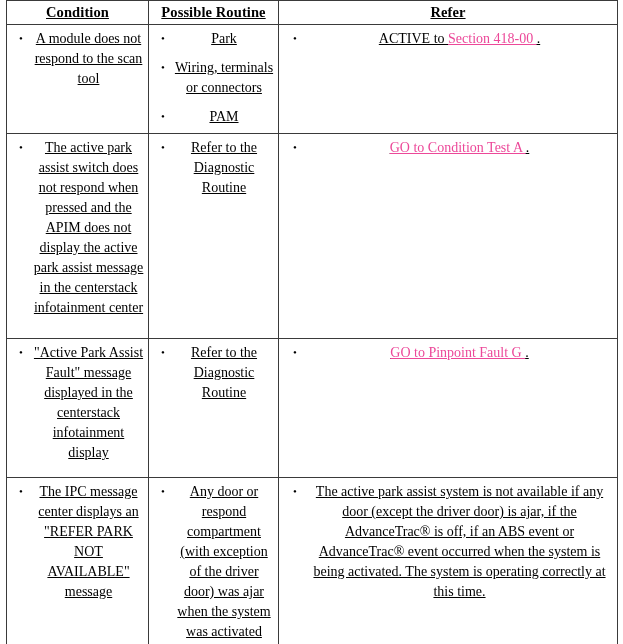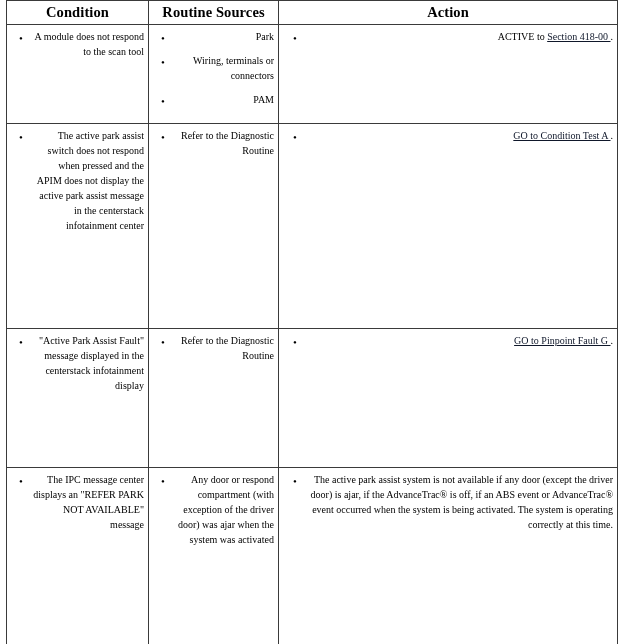--- a/index.html
+++ b/index.html
@@ -32,20 +32,21 @@
   table.diag-table col.c-condition { width: 142px; }
   table.diag-table col.c-sources   { width: 130px; }
   table.diag-table col.c-action    { width: 339px; }
 
   table.diag-table th,
   table.diag-table td {
     border: 1px solid #3a3a3a;
     vertical-align: top;
     padding: 0;
     background: #ffffff;
+    text-decoration: underline;
   }
   table.diag-table th {
     text-align: center;
     font-weight: bold;
     font-size: 14.5px;
     line-height: 20px;
     padding: 1px 2px 2px 2px;
     letter-spacing: 0.1px;
   }
   td .cell-inner {
@@ -53,44 +54,44 @@
   }
   ul.bul {
     list-style: none;
     margin: 0;
     padding: 0;
   }
   ul.bul > li {
     position: relative;
     padding-left: 20px;
     margin: 0 0 0 0;
-    font-size: 10px;
-    line-height: 15px;
-    text-align: right;
+    font-size: 14px;
+    line-height: 20px;
+    text-align: center;
   }
   ul.bul > li + li {
     margin-top: 9px;
   }
   ul.bul > li::before {
     content: "\2022";
     position: absolute;
     left: 7px;
     top: 0;
     font-size: 11px;
     line-height: 19px;
   }
   .cell-condition ul.bul > li { padding-left: 22px; }
   .cell-condition ul.bul > li::before { left: 8px; }
   .cell-sources ul.bul > li { padding-left: 21px; }
   .cell-sources ul.bul > li::before { left: 8px; }
   .cell-action ul.bul > li { padding-left: 23px; }
   .cell-action ul.bul > li::before { left: 10px; }
 
   a.doclink {
-    color: #0f172a;
+    color: #ec4899;
     text-decoration: underline;
   }
 
   
   tr.row-head td, tr.row-head th { height: 20px; }
   tr.r1 td { height: 98px; }
   tr.r2 td { height: 204px; }
   tr.r3 td { height: 138px; }
   tr.r4 td { height: 178px; }
 </style>
@@ -101,22 +102,22 @@
 
   <table class="diag-table">
     <colgroup>
       <col class="c-condition">
       <col class="c-sources">
       <col class="c-action">
     </colgroup>
     <thead>
       <tr class="row-head">
         <th>Condition</th>
-        <th>Routine Sources</th>
-        <th>Action</th>
+        <th>Possible Routine</th>
+        <th>Refer</th>
       </tr>
     </thead>
     <tbody>
 
       <tr class="r1">
         <td>
           <div class="cell-inner cell-condition">
             <ul class="bul">
               <li>A module does not respond to the scan tool</li>
             </ul>

